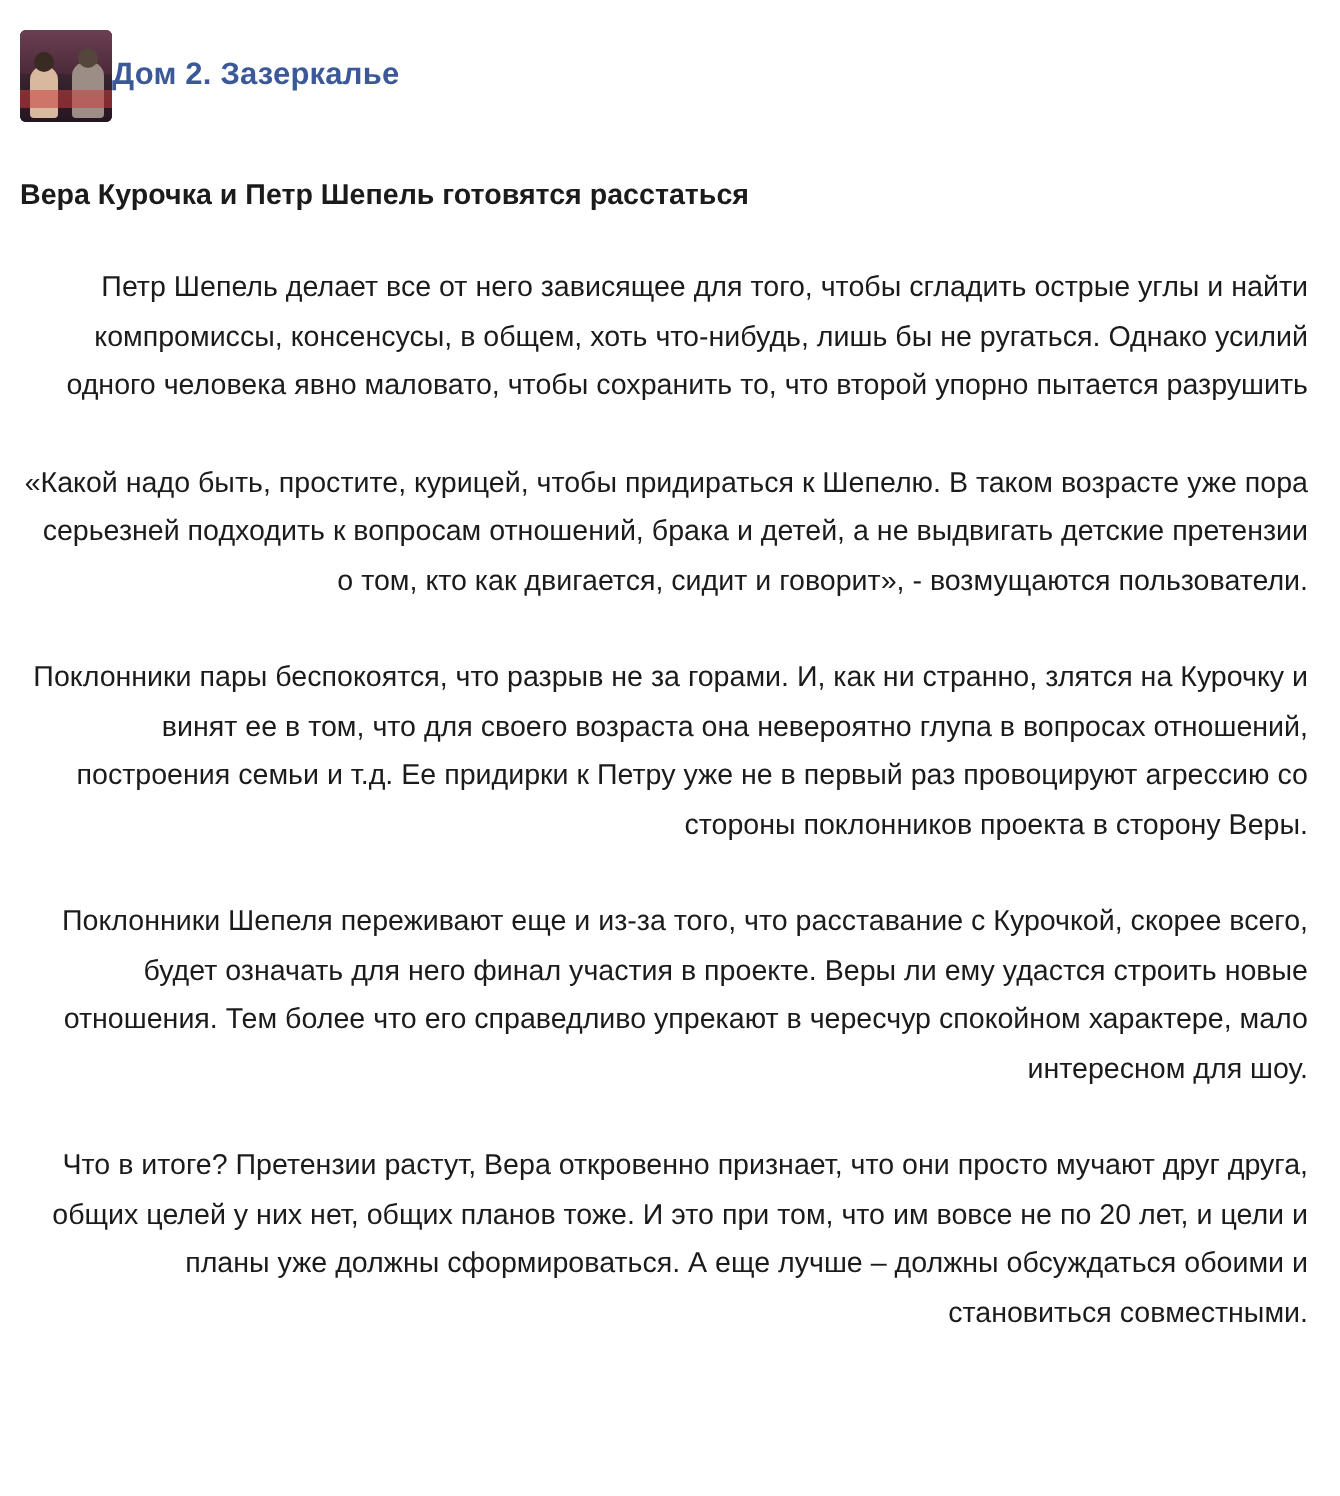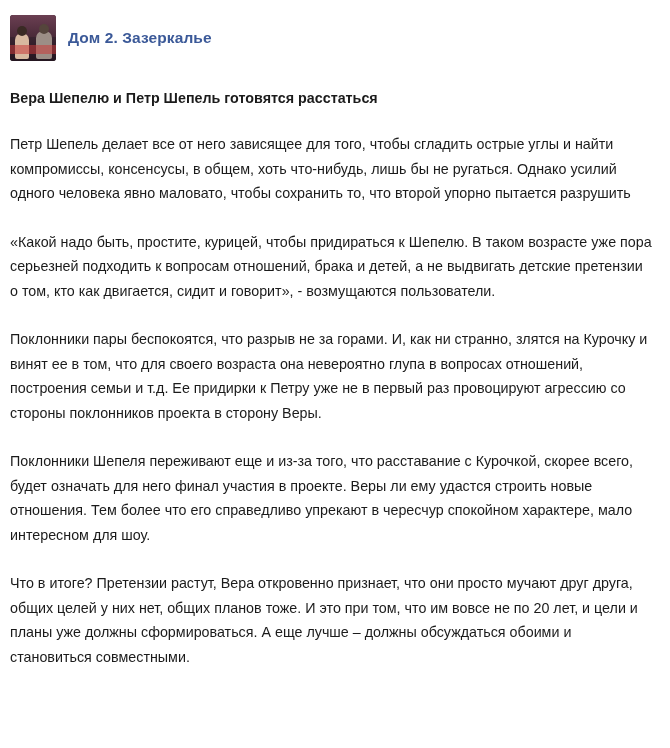--- a/index.html
+++ b/index.html
@@ -17,21 +17,21 @@
   .page {
     width: 670px;
     height: 748px;
     box-sizing: border-box;
     padding: 10px 8px 0 8px;
     position: relative;
   }
   .header {
     display: flex;
     align-items: center;
-    gap: 12px;
+    gap: 0;
     padding: 2px 0 0 2px;
     height: 52px;
   }
   .avatar {
     width: 46px;
     height: 46px;
     flex: 0 0 46px;
     border-radius: 3px;
     overflow: hidden;
     position: relative;
@@ -99,21 +99,21 @@
     color: #1b1b1b;
     margin: 0 0 24px 0;
     padding-right: 20px;
   }
   .para {
     font-size: 14.3px;
     line-height: 24.5px;
     color: #1b1b1b;
     margin: 0 0 24px 0;
     padding-right: 8px;
-    text-align: left;
+    text-align: right;
   }
   .para:last-child {
     margin-bottom: 0;
   }
 </style>
 </head>
 <body>
 
 <div class="page">
 
@@ -122,21 +122,21 @@
       <div class="bg-top"></div>
       <div class="bg-bottom"></div>
       <div class="fig-left"></div>
       <div class="fig-right"></div>
       <div class="caption-bar"></div>
     </div>
     <div class="site-title">Дом 2. Зазеркалье</div>
   </div>
 
   <div class="article">
-    <h1 class="article-title">Вера Шепелю и Петр Шепель готовятся расстаться</h1>
+    <h1 class="article-title">Вера Курочка и Петр Шепель готовятся расстаться</h1>
     <p class="para">Петр Шепель делает все от него зависящее для того, чтобы сгладить острые углы и найти компромиссы, консенсусы, в общем, хоть что-нибудь, лишь бы не ругаться. Однако усилий одного человека явно маловато, чтобы сохранить то, что второй упорно пытается разрушить</p>
     <p class="para">«Какой надо быть, простите, курицей, чтобы придираться к Шепелю. В таком возрасте уже пора серьезней подходить к вопросам отношений, брака и детей, а не выдвигать детские претензии о том, кто как двигается, сидит и говорит», - возмущаются пользователи.</p>
     <p class="para">Поклонники пары беспокоятся, что разрыв не за горами. И, как ни странно, злятся на Курочку и винят ее в том, что для своего возраста она невероятно глупа в вопросах отношений, построения семьи и т.д. Ее придирки к Петру уже не в первый раз провоцируют агрессию со стороны поклонников проекта в сторону Веры.</p>
     <p class="para">Поклонники Шепеля переживают еще и из-за того, что расставание с Курочкой, скорее всего, будет означать для него финал участия в проекте. Веры ли ему удастся строить новые отношения. Тем более что его справедливо упрекают в чересчур спокойном характере, мало интересном для шоу.</p>
     <p class="para">Что в итоге? Претензии растут, Вера откровенно признает, что они просто мучают друг друга, общих целей у них нет, общих планов тоже. И это при том, что им вовсе не по 20 лет, и цели и планы уже должны сформироваться. А еще лучше – должны обсуждаться обоими и становиться совместными.</p>
   </div>
 
 </div>
 
 </body></html>

